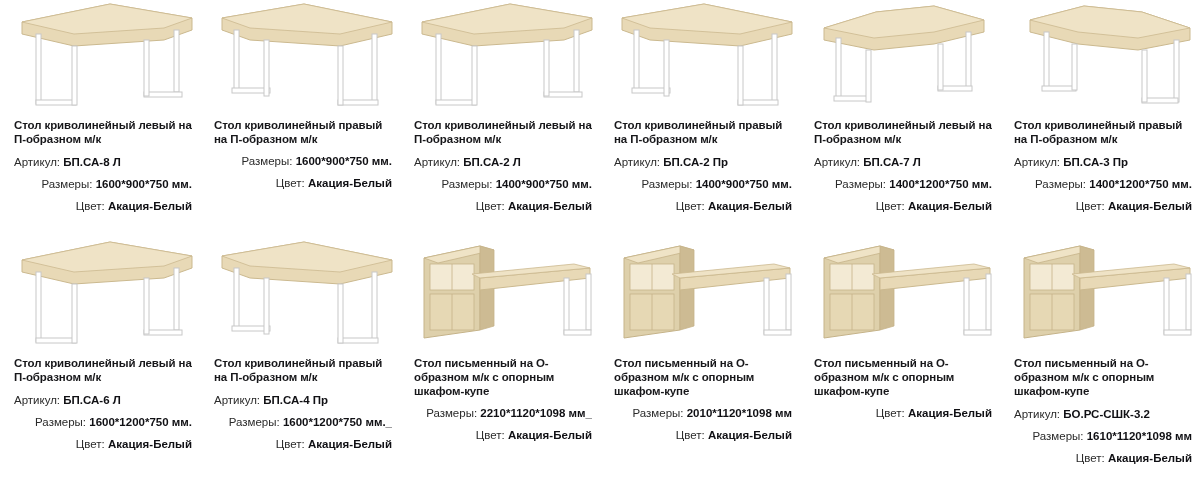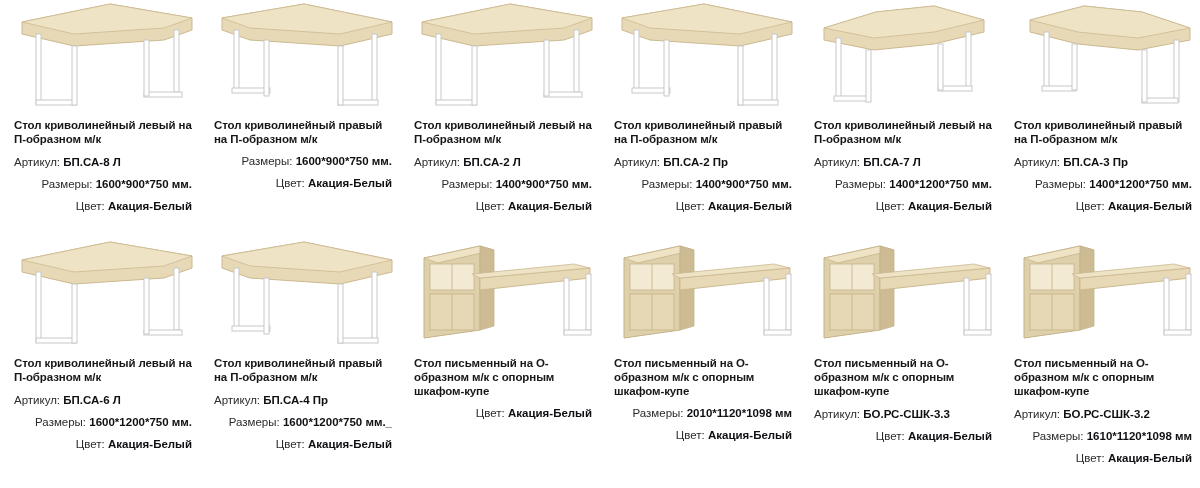--- a/index.html
+++ b/index.html
@@ -220,20 +220,21 @@
     <rect x="16" y="56" width="44" height="36" fill="#e6d8b4" stroke="#c5b389" stroke-width="0.8"></rect>
     <line x1="38" y1="56" x2="38" y2="92" stroke="#c5b389" stroke-width="0.8"></line>
     <polygon points="66,40 176,30 176,40 66,52" fill="#e8d9b6" stroke="#cbb98f" stroke-width="1"></polygon>
     <polygon points="66,40 176,30 160,26 58,36" fill="#efe3c6" stroke="#cbb98f" stroke-width="0.8"></polygon>
     <rect x="150" y="40" width="5" height="56" fill="#ffffff" stroke="#c8c8c8" stroke-width="1"></rect>
     <rect x="172" y="36" width="5" height="56" fill="#ffffff" stroke="#c8c8c8" stroke-width="1"></rect>
     <rect x="150" y="92" width="27" height="5" fill="#ffffff" stroke="#c8c8c8" stroke-width="1"></rect>
   </svg>
     </div>
     <div class="title">Стол письменный на О-образном м/к с опорным шкафом-купе</div>
+    <div class="spec tight"><span>Размеры:</span> <span class="val">2210*1120*1098 мм_</span></div>
     <div class="spec tight"><span>Цвет:</span> <span class="val">Акация-Белый</span></div>
   </div>
     <div class="product">
     <div class="thumb">
 
   <svg width="186" height="112" viewBox="0 0 186 112">
     <polygon points="10,20 66,8 66,92 10,100" fill="#ded0ab" stroke="#c5b389" stroke-width="1"></polygon>
     <polygon points="10,20 66,8 80,12 24,25" fill="#efe3c6" stroke="#c5b389" stroke-width="0.8"></polygon>
     <polygon points="66,8 80,12 80,88 66,92" fill="#cdbb93" stroke="#c5b389" stroke-width="0.8"></polygon>
     <rect x="16" y="26" width="44" height="26" fill="#f3ead4" stroke="#c5b389" stroke-width="0.8"></rect>
@@ -263,21 +264,20 @@
     <rect x="16" y="56" width="44" height="36" fill="#e6d8b4" stroke="#c5b389" stroke-width="0.8"></rect>
     <line x1="38" y1="56" x2="38" y2="92" stroke="#c5b389" stroke-width="0.8"></line>
     <polygon points="66,40 176,30 176,40 66,52" fill="#e8d9b6" stroke="#cbb98f" stroke-width="1"></polygon>
     <polygon points="66,40 176,30 160,26 58,36" fill="#efe3c6" stroke="#cbb98f" stroke-width="0.8"></polygon>
     <rect x="150" y="40" width="5" height="56" fill="#ffffff" stroke="#c8c8c8" stroke-width="1"></rect>
     <rect x="172" y="36" width="5" height="56" fill="#ffffff" stroke="#c8c8c8" stroke-width="1"></rect>
     <rect x="150" y="92" width="27" height="5" fill="#ffffff" stroke="#c8c8c8" stroke-width="1"></rect>
   </svg>
     </div>
     <div class="title">Стол письменный на О-образном м/к с опорным шкафом-купе</div>
-    <div class="spec"><span>Артикул:</span> <span class="val">БО.РС-СШК-3.3</span></div>
     <div class="spec tight"><span>Цвет:</span> <span class="val">Акация-Белый</span></div>
   </div>
     <div class="product">
     <div class="thumb">
 
   <svg width="186" height="112" viewBox="0 0 186 112">
     <polygon points="10,20 66,8 66,92 10,100" fill="#ded0ab" stroke="#c5b389" stroke-width="1"></polygon>
     <polygon points="10,20 66,8 80,12 24,25" fill="#efe3c6" stroke="#c5b389" stroke-width="0.8"></polygon>
     <polygon points="66,8 80,12 80,88 66,92" fill="#cdbb93" stroke="#c5b389" stroke-width="0.8"></polygon>
     <rect x="16" y="26" width="44" height="26" fill="#f3ead4" stroke="#c5b389" stroke-width="0.8"></rect>

